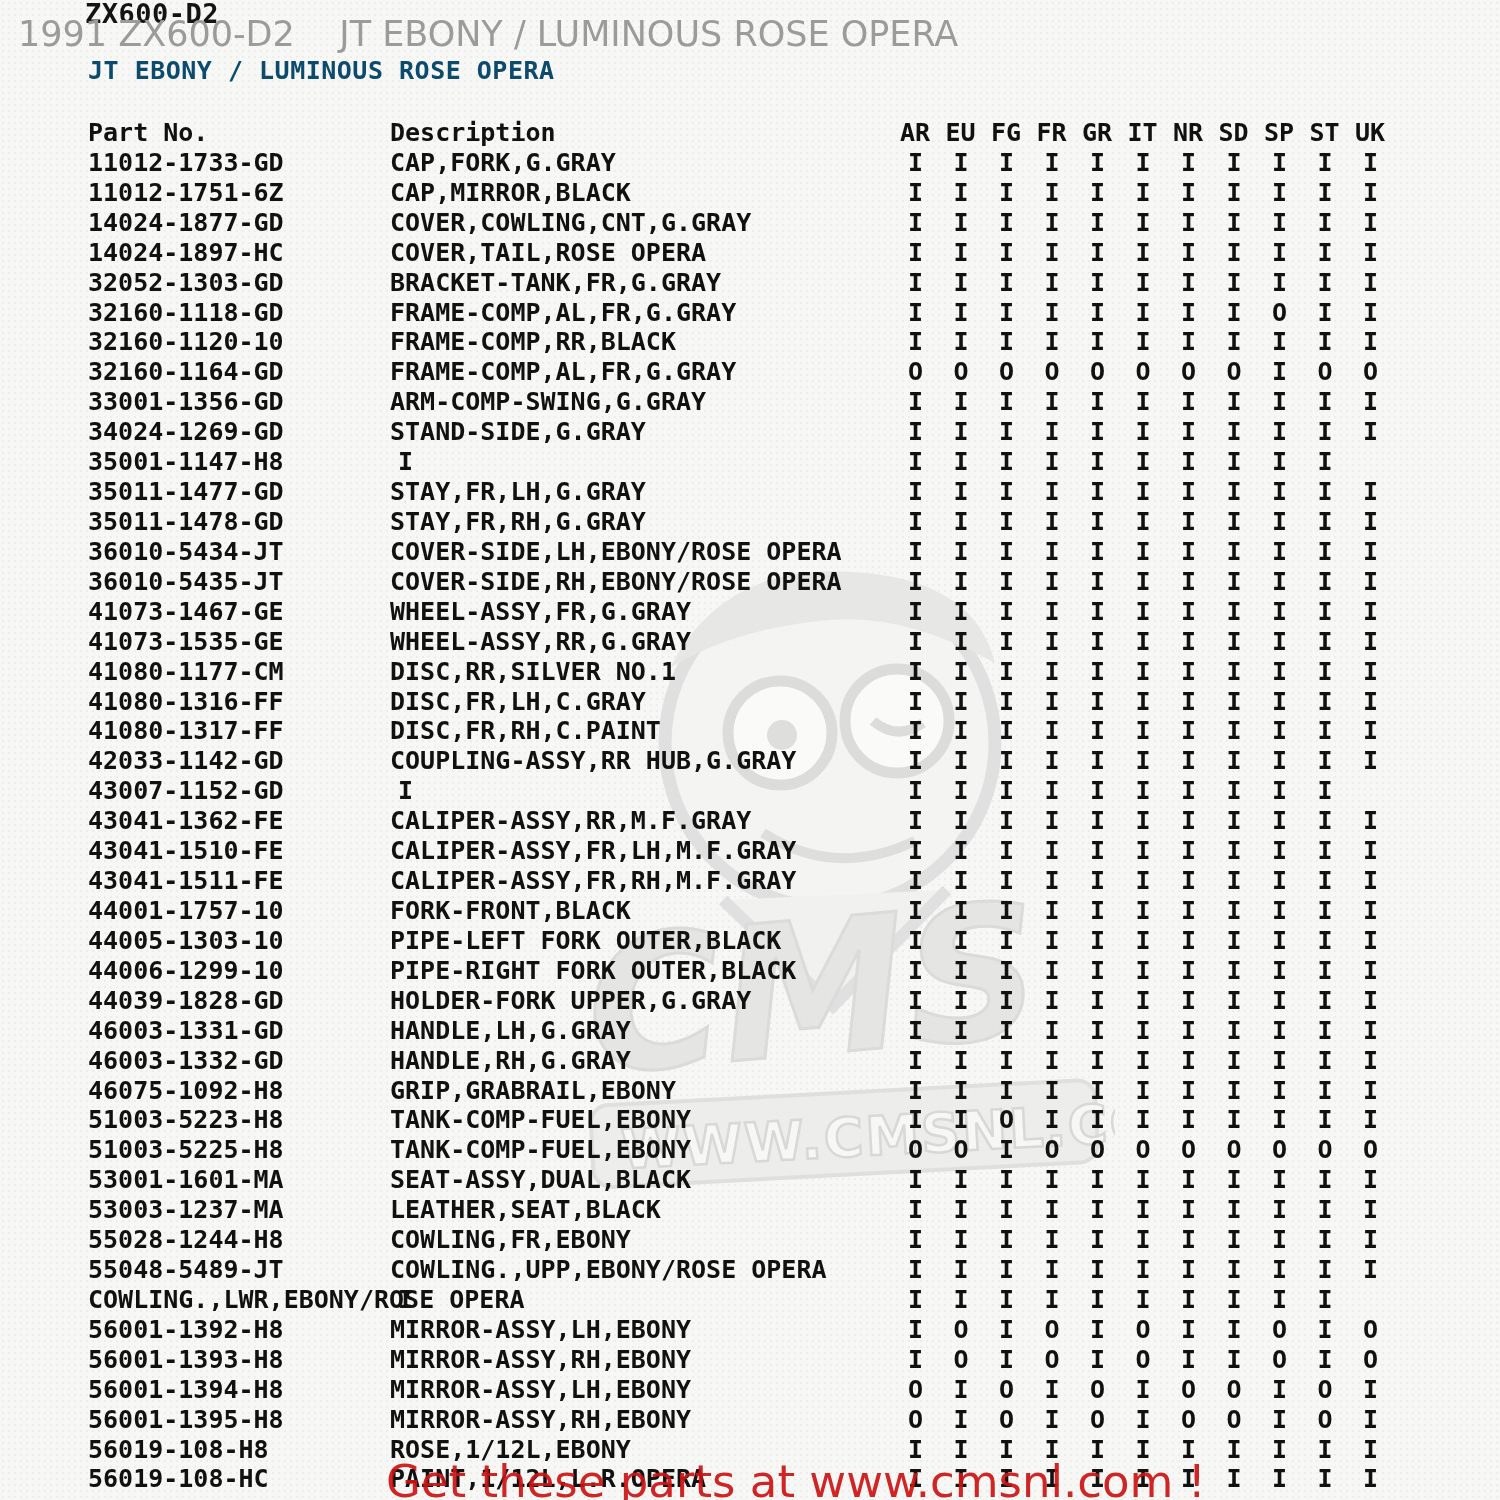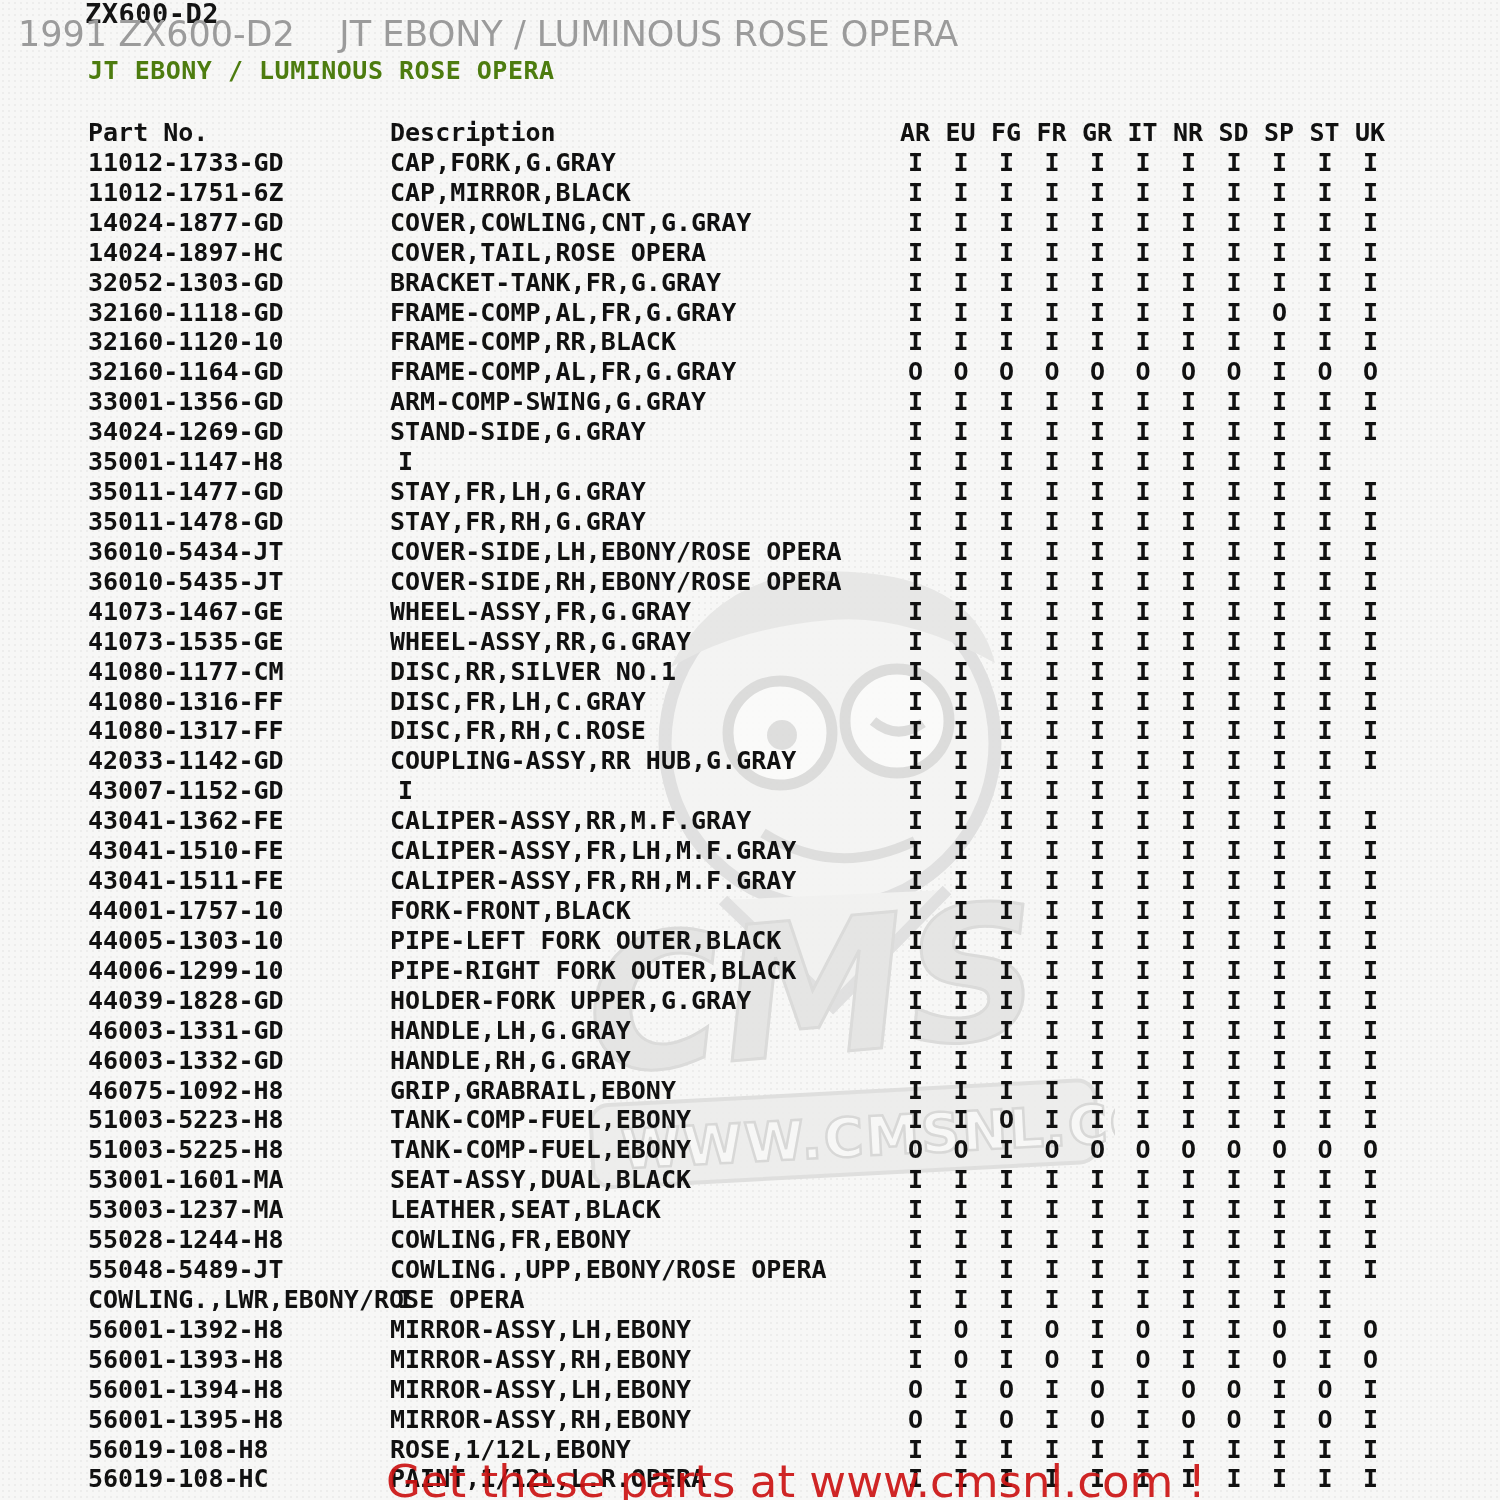--- a/index.html
+++ b/index.html
@@ -18,21 +18,21 @@
   }
   .gray-title{
     position:absolute;left:18px;top:14px;z-index:1;
     font:35px/40px "DejaVu Sans", sans-serif;color:#9b9b9b;
     white-space:pre;
     text-align:center;
   }
   .subtitle{
     position:absolute;left:88px;top:56px;z-index:1;
     font:bold 25px/30px "DejaVu Sans Mono", monospace;letter-spacing:.5px;
-    white-space:pre;color:#4d7c0f;
+    white-space:pre;color:#0c4a6e;
   }
   .parts-table{
     position:absolute;left:0;top:118px;width:1364px;z-index:1;
     box-sizing:border-box;
   }
   .row{
     display:grid;
     grid-template-columns:302px 510px repeat(11,45.5px);
     padding-left:88px;
     height:29.93px;line-height:29.93px;
@@ -83,21 +83,21 @@
     <div class="row"><span>34024-1269-GD</span><span>STAND-SIDE,G.GRAY</span><span class="fv">I</span><span class="fv">I</span><span class="fv">I</span><span class="fv">I</span><span class="fv">I</span><span class="fv">I</span><span class="fv">I</span><span class="fv">I</span><span class="fv">I</span><span class="fv">I</span><span class="fv">I</span></div>
     <div class="row"><span>35001-1147-H8</span><span class="fv">I</span><span class="fv">I</span><span class="fv">I</span><span class="fv">I</span><span class="fv">I</span><span class="fv">I</span><span class="fv">I</span><span class="fv">I</span><span class="fv">I</span><span class="fv">I</span><span class="fv">I</span></div>
     <div class="row"><span>35011-1477-GD</span><span>STAY,FR,LH,G.GRAY</span><span class="fv">I</span><span class="fv">I</span><span class="fv">I</span><span class="fv">I</span><span class="fv">I</span><span class="fv">I</span><span class="fv">I</span><span class="fv">I</span><span class="fv">I</span><span class="fv">I</span><span class="fv">I</span></div>
     <div class="row"><span>35011-1478-GD</span><span>STAY,FR,RH,G.GRAY</span><span class="fv">I</span><span class="fv">I</span><span class="fv">I</span><span class="fv">I</span><span class="fv">I</span><span class="fv">I</span><span class="fv">I</span><span class="fv">I</span><span class="fv">I</span><span class="fv">I</span><span class="fv">I</span></div>
     <div class="row"><span>36010-5434-JT</span><span>COVER-SIDE,LH,EBONY/ROSE OPERA</span><span class="fv">I</span><span class="fv">I</span><span class="fv">I</span><span class="fv">I</span><span class="fv">I</span><span class="fv">I</span><span class="fv">I</span><span class="fv">I</span><span class="fv">I</span><span class="fv">I</span><span class="fv">I</span></div>
     <div class="row"><span>36010-5435-JT</span><span>COVER-SIDE,RH,EBONY/ROSE OPERA</span><span class="fv">I</span><span class="fv">I</span><span class="fv">I</span><span class="fv">I</span><span class="fv">I</span><span class="fv">I</span><span class="fv">I</span><span class="fv">I</span><span class="fv">I</span><span class="fv">I</span><span class="fv">I</span></div>
     <div class="row"><span>41073-1467-GE</span><span>WHEEL-ASSY,FR,G.GRAY</span><span class="fv">I</span><span class="fv">I</span><span class="fv">I</span><span class="fv">I</span><span class="fv">I</span><span class="fv">I</span><span class="fv">I</span><span class="fv">I</span><span class="fv">I</span><span class="fv">I</span><span class="fv">I</span></div>
     <div class="row"><span>41073-1535-GE</span><span>WHEEL-ASSY,RR,G.GRAY</span><span class="fv">I</span><span class="fv">I</span><span class="fv">I</span><span class="fv">I</span><span class="fv">I</span><span class="fv">I</span><span class="fv">I</span><span class="fv">I</span><span class="fv">I</span><span class="fv">I</span><span class="fv">I</span></div>
     <div class="row"><span>41080-1177-CM</span><span>DISC,RR,SILVER NO.1</span><span class="fv">I</span><span class="fv">I</span><span class="fv">I</span><span class="fv">I</span><span class="fv">I</span><span class="fv">I</span><span class="fv">I</span><span class="fv">I</span><span class="fv">I</span><span class="fv">I</span><span class="fv">I</span></div>
     <div class="row"><span>41080-1316-FF</span><span>DISC,FR,LH,C.GRAY</span><span class="fv">I</span><span class="fv">I</span><span class="fv">I</span><span class="fv">I</span><span class="fv">I</span><span class="fv">I</span><span class="fv">I</span><span class="fv">I</span><span class="fv">I</span><span class="fv">I</span><span class="fv">I</span></div>
-    <div class="row"><span>41080-1317-FF</span><span>DISC,FR,RH,C.ROSE</span><span class="fv">I</span><span class="fv">I</span><span class="fv">I</span><span class="fv">I</span><span class="fv">I</span><span class="fv">I</span><span class="fv">I</span><span class="fv">I</span><span class="fv">I</span><span class="fv">I</span><span class="fv">I</span></div>
+    <div class="row"><span>41080-1317-FF</span><span>DISC,FR,RH,C.PAINT</span><span class="fv">I</span><span class="fv">I</span><span class="fv">I</span><span class="fv">I</span><span class="fv">I</span><span class="fv">I</span><span class="fv">I</span><span class="fv">I</span><span class="fv">I</span><span class="fv">I</span><span class="fv">I</span></div>
     <div class="row"><span>42033-1142-GD</span><span>COUPLING-ASSY,RR HUB,G.GRAY</span><span class="fv">I</span><span class="fv">I</span><span class="fv">I</span><span class="fv">I</span><span class="fv">I</span><span class="fv">I</span><span class="fv">I</span><span class="fv">I</span><span class="fv">I</span><span class="fv">I</span><span class="fv">I</span></div>
     <div class="row"><span>43007-1152-GD</span><span class="fv">I</span><span class="fv">I</span><span class="fv">I</span><span class="fv">I</span><span class="fv">I</span><span class="fv">I</span><span class="fv">I</span><span class="fv">I</span><span class="fv">I</span><span class="fv">I</span><span class="fv">I</span></div>
     <div class="row"><span>43041-1362-FE</span><span>CALIPER-ASSY,RR,M.F.GRAY</span><span class="fv">I</span><span class="fv">I</span><span class="fv">I</span><span class="fv">I</span><span class="fv">I</span><span class="fv">I</span><span class="fv">I</span><span class="fv">I</span><span class="fv">I</span><span class="fv">I</span><span class="fv">I</span></div>
     <div class="row"><span>43041-1510-FE</span><span>CALIPER-ASSY,FR,LH,M.F.GRAY</span><span class="fv">I</span><span class="fv">I</span><span class="fv">I</span><span class="fv">I</span><span class="fv">I</span><span class="fv">I</span><span class="fv">I</span><span class="fv">I</span><span class="fv">I</span><span class="fv">I</span><span class="fv">I</span></div>
     <div class="row"><span>43041-1511-FE</span><span>CALIPER-ASSY,FR,RH,M.F.GRAY</span><span class="fv">I</span><span class="fv">I</span><span class="fv">I</span><span class="fv">I</span><span class="fv">I</span><span class="fv">I</span><span class="fv">I</span><span class="fv">I</span><span class="fv">I</span><span class="fv">I</span><span class="fv">I</span></div>
     <div class="row"><span>44001-1757-10</span><span>FORK-FRONT,BLACK</span><span class="fv">I</span><span class="fv">I</span><span class="fv">I</span><span class="fv">I</span><span class="fv">I</span><span class="fv">I</span><span class="fv">I</span><span class="fv">I</span><span class="fv">I</span><span class="fv">I</span><span class="fv">I</span></div>
     <div class="row"><span>44005-1303-10</span><span>PIPE-LEFT FORK OUTER,BLACK</span><span class="fv">I</span><span class="fv">I</span><span class="fv">I</span><span class="fv">I</span><span class="fv">I</span><span class="fv">I</span><span class="fv">I</span><span class="fv">I</span><span class="fv">I</span><span class="fv">I</span><span class="fv">I</span></div>
     <div class="row"><span>44006-1299-10</span><span>PIPE-RIGHT FORK OUTER,BLACK</span><span class="fv">I</span><span class="fv">I</span><span class="fv">I</span><span class="fv">I</span><span class="fv">I</span><span class="fv">I</span><span class="fv">I</span><span class="fv">I</span><span class="fv">I</span><span class="fv">I</span><span class="fv">I</span></div>
     <div class="row"><span>44039-1828-GD</span><span>HOLDER-FORK UPPER,G.GRAY</span><span class="fv">I</span><span class="fv">I</span><span class="fv">I</span><span class="fv">I</span><span class="fv">I</span><span class="fv">I</span><span class="fv">I</span><span class="fv">I</span><span class="fv">I</span><span class="fv">I</span><span class="fv">I</span></div>
     <div class="row"><span>46003-1331-GD</span><span>HANDLE,LH,G.GRAY</span><span class="fv">I</span><span class="fv">I</span><span class="fv">I</span><span class="fv">I</span><span class="fv">I</span><span class="fv">I</span><span class="fv">I</span><span class="fv">I</span><span class="fv">I</span><span class="fv">I</span><span class="fv">I</span></div>

